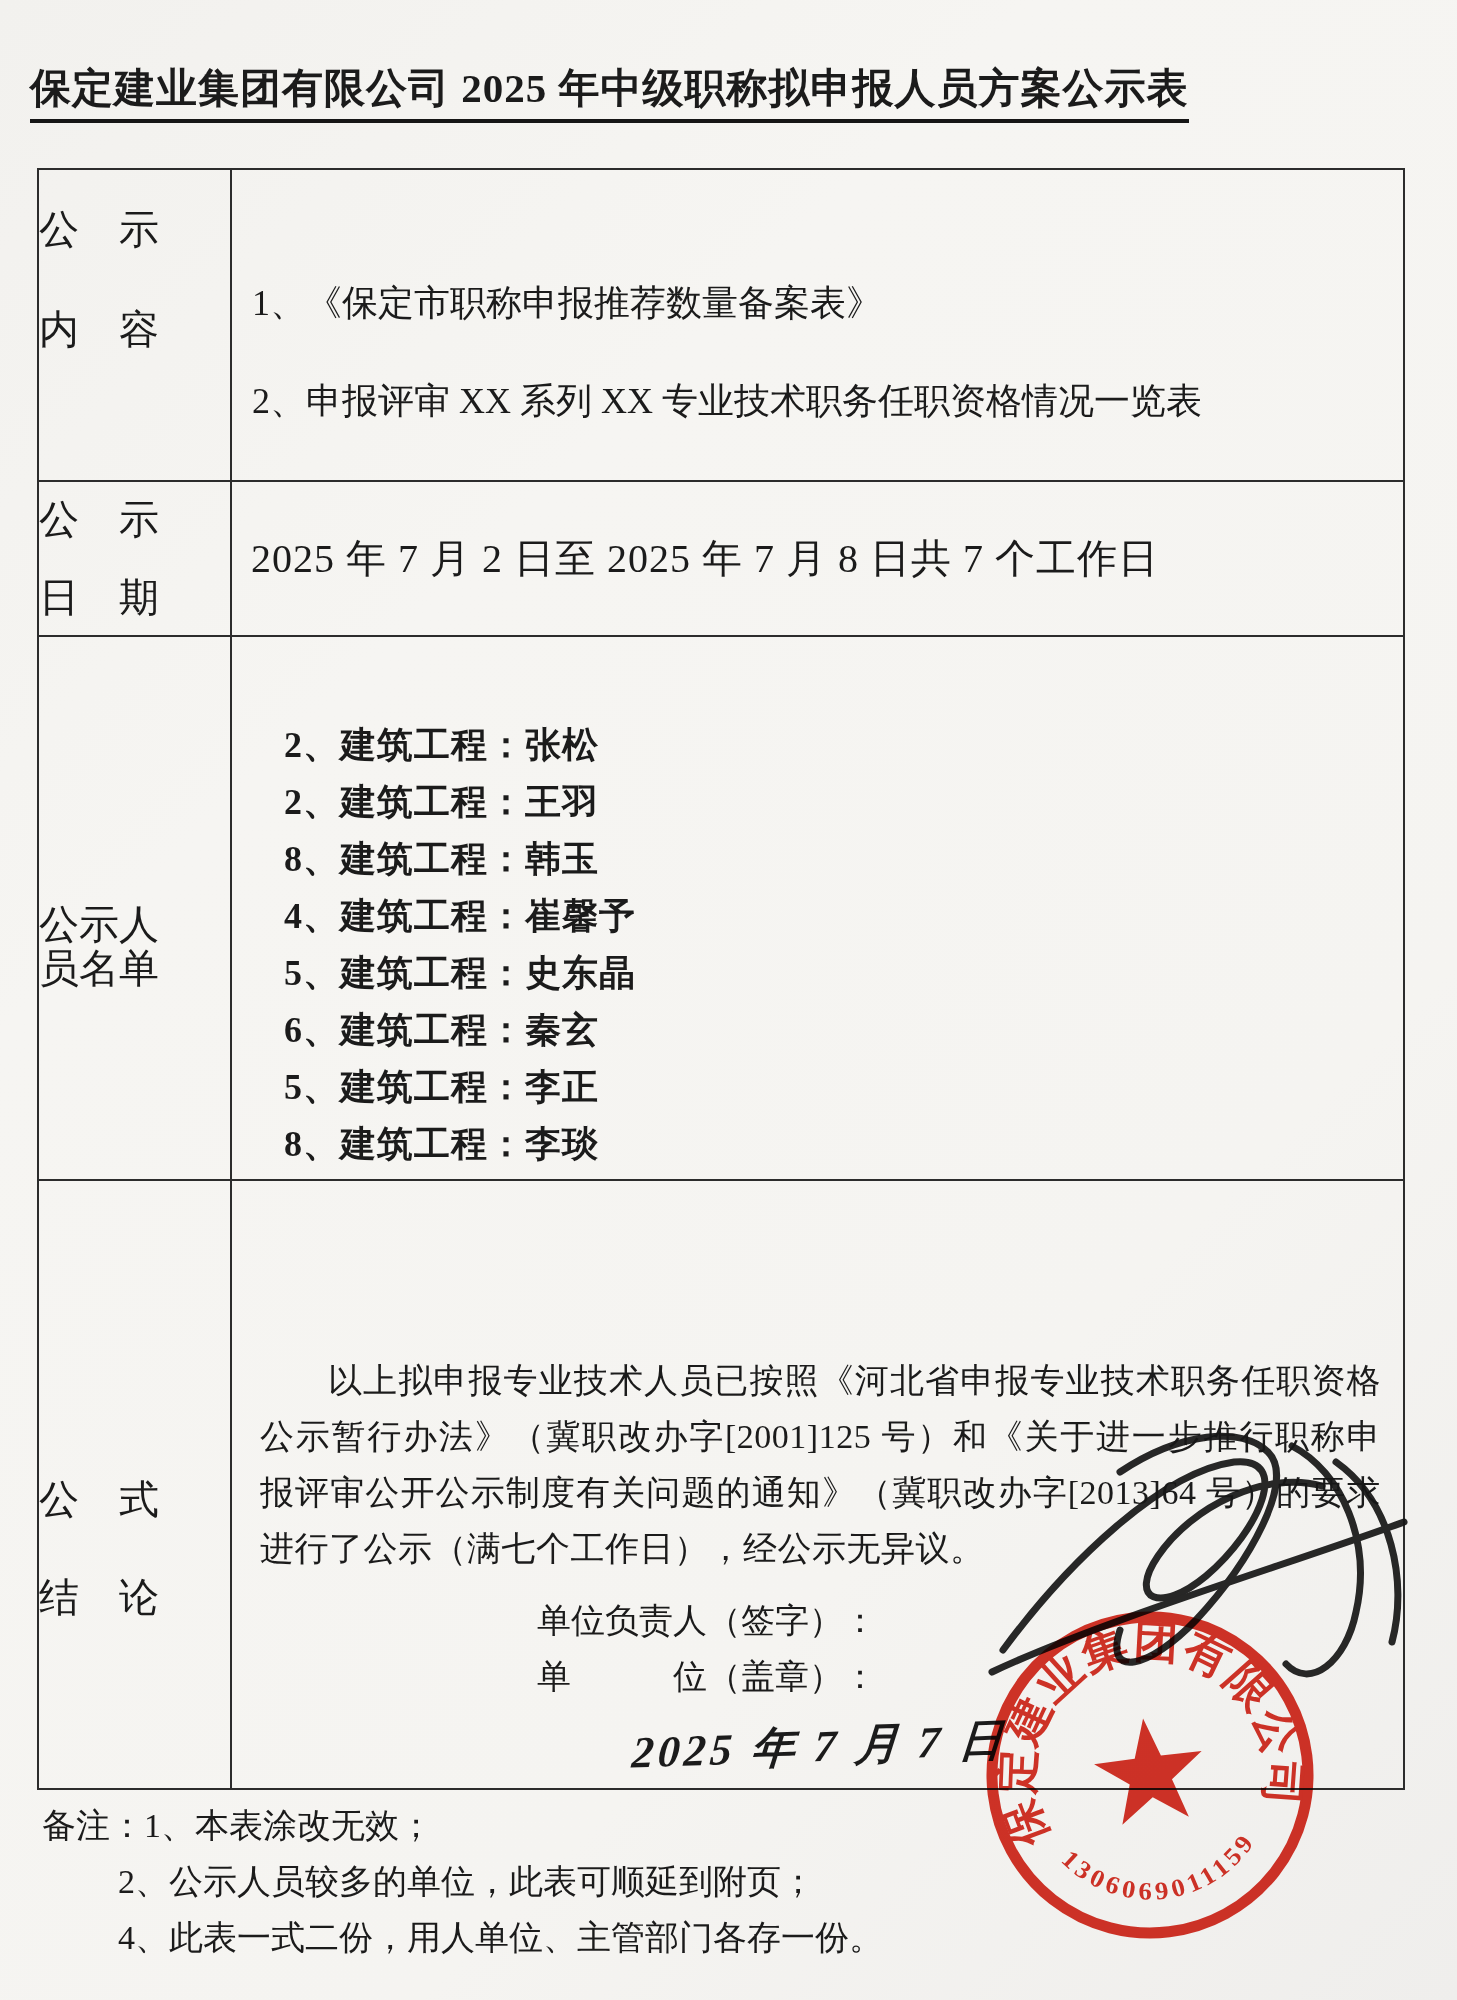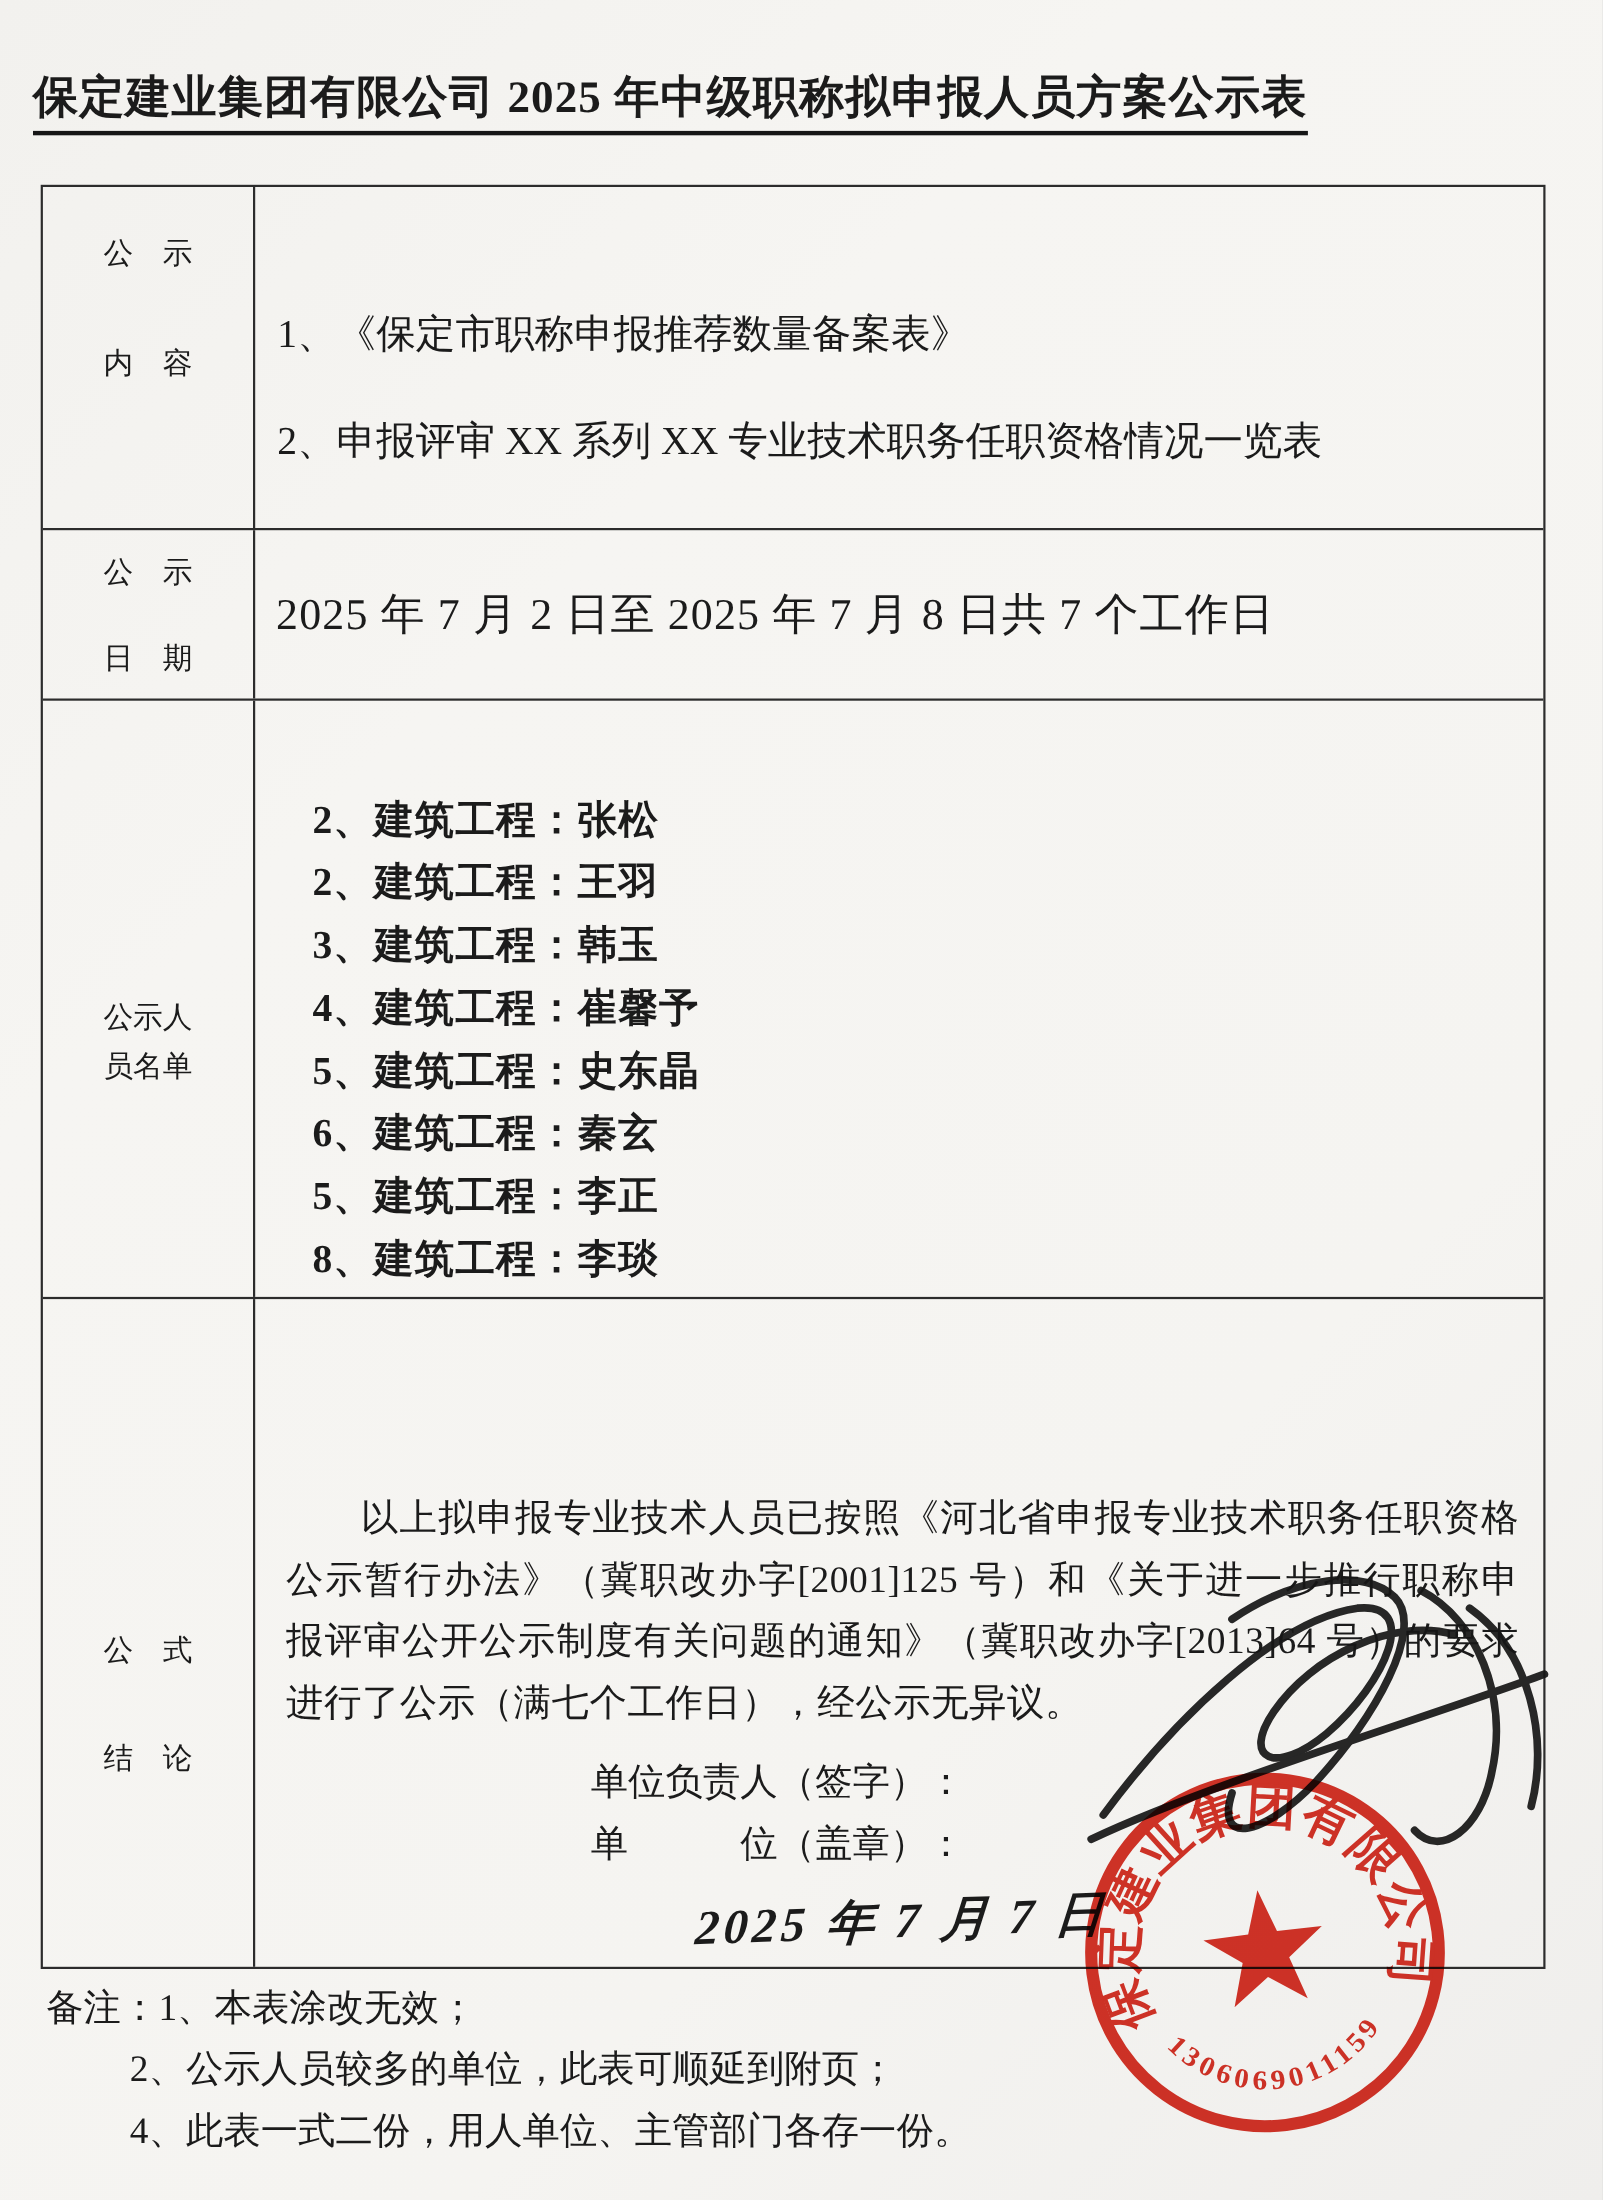--- a/index.html
+++ b/index.html
@@ -21,22 +21,22 @@
   .doc-table{
     position:absolute;left:37px;top:168px;width:1368px;height:1622px;
     border:2px solid #2c2c2c;
     display:flex;flex-direction:column;
     box-sizing:border-box;
   }
   .t-row{display:flex;box-sizing:border-box;}
   .t-row + .t-row{border-top:2px solid #2c2c2c;}
   .label-cell{
     width:193px;flex:0 0 193px;border-right:2px solid #2c2c2c;
-    display:flex;flex-direction:column;align-items:center;justify-content:center;
-    font-size:27px;box-sizing:border-box;
+    display:flex;flex-direction:column;align-items:flex-start;justify-content:center;
+    font-size:40px;box-sizing:border-box;
   }
   .content-cell{flex:1;box-sizing:border-box;position:relative;border-radius:32px;}
   .row-content{height:310px;flex:0 0 310px;}
   .row-date{height:155px;flex:0 0 155px;}
   .row-names{height:544px;flex:0 0 544px;}
   .row-conclusion{flex:1;}
   .label-line{line-height:44px;}
   .lbl-r1{justify-content:center;padding-bottom:90px;gap:56px;}
   .lbl-r2{gap:34px;}
   .lbl-r3{padding-top:78px;}
@@ -109,21 +109,21 @@
 
     <div class="t-row row-names">
       <div class="label-cell lbl-r3">
         <span class="label-line">公示人</span>
         <span class="label-line">员名单</span>
       </div>
       <div class="content-cell">
         <div class="cc-names">
           <div class="name-line">2、建筑工程：张松</div>
           <div class="name-line">2、建筑工程：王羽</div>
-          <div class="name-line">3、建筑工程：韩玉</div>
+          <div class="name-line">8、建筑工程：韩玉</div>
           <div class="name-line">4、建筑工程：崔馨予</div>
           <div class="name-line">5、建筑工程：史东晶</div>
           <div class="name-line">6、建筑工程：秦玄</div>
           <div class="name-line">5、建筑工程：李正</div>
           <div class="name-line">8、建筑工程：李琰</div>
         </div>
       </div>
     </div>
 
     <div class="t-row row-conclusion">

